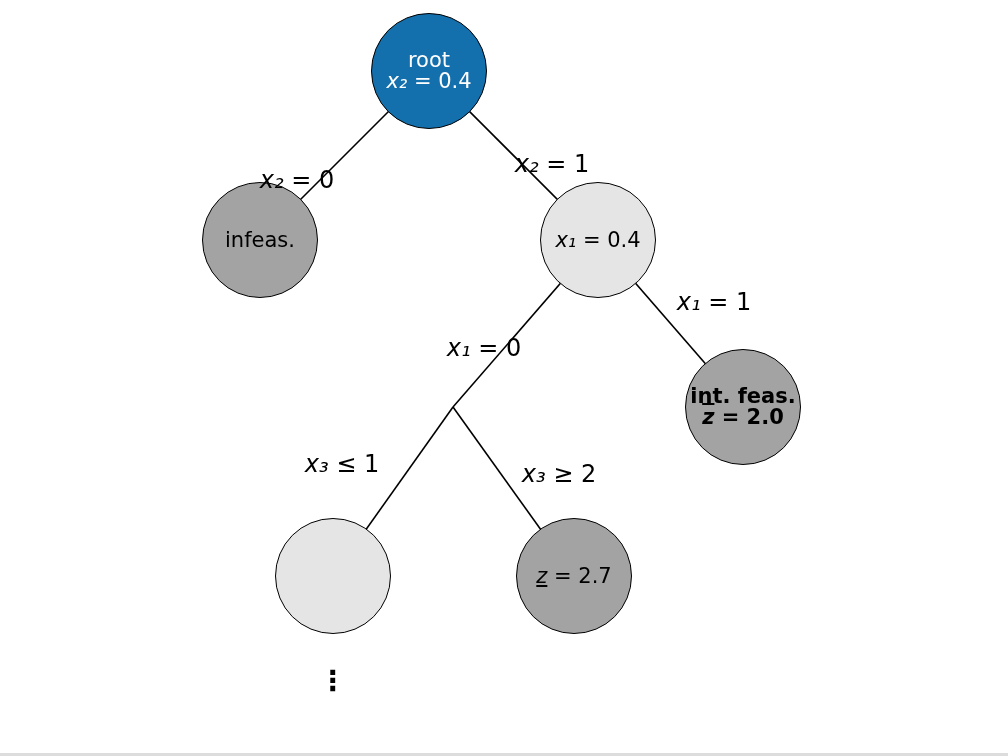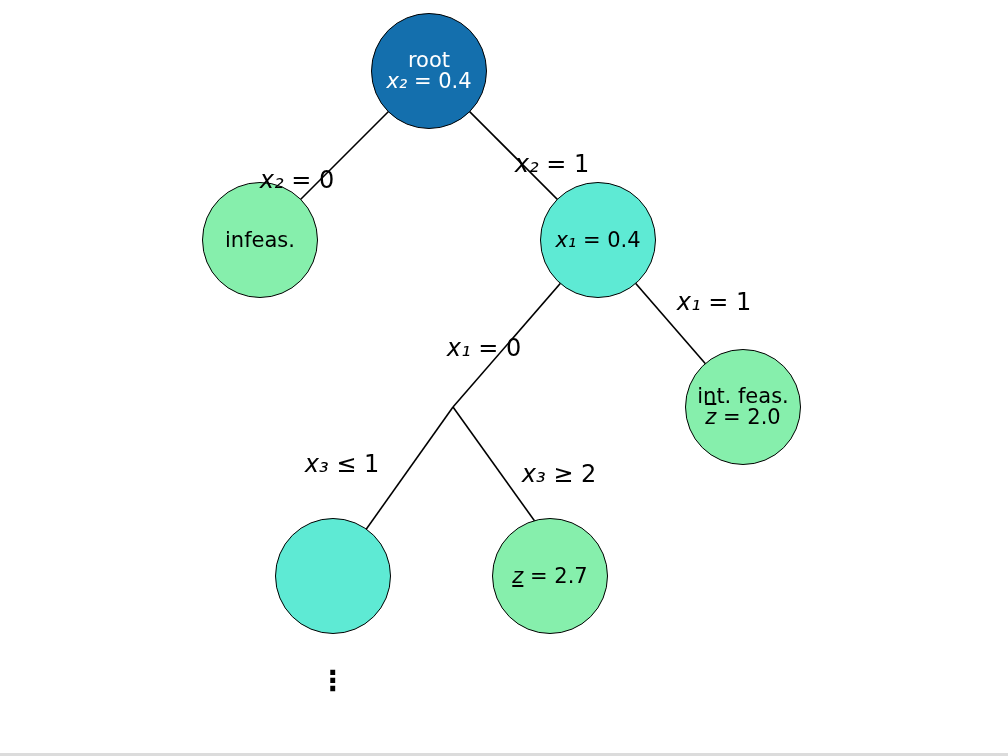--- a/index.html
+++ b/index.html
@@ -22,22 +22,22 @@
     display: flex;
     flex-direction: column;
     align-items: center;
     justify-content: center;
     font-size: 21px;
     line-height: 21px;
     text-align: center;
     white-space: nowrap;
   }
   .node.fill-root { background: #146fad; color: #ffffff; }
-  .node.fill-pruned { background: #86efac; color: #000; }
-  .node.fill-open { background: #5eead4; }
+  .node.fill-pruned { background: #a3a3a3; color: #000; }
+  .node.fill-open { background: #e5e5e5; }
   .edge-label {
     position: absolute;
     transform: translate(-50%, -50%);
     font-size: 24px;
     white-space: nowrap;
   }
   .var { font-style: italic; }
   .over { font-style: italic; text-decoration: overline; }
   .under { font-style: italic; text-decoration: underline; }
   .dots {
@@ -75,28 +75,28 @@
 
   <div class="node fill-pruned" style="left:202px; top:182px;">
     <div>infeas.</div>
   </div>
 
   <div class="node fill-open" style="left:540px; top:182px;">
     <div><span class="var">x₁</span><span> = 0.4</span></div>
   </div>
 
 
-  <div class="node fill-pruned" style="left:685px; top:349px;">
+  <div class="node fill-pruned" style="left:685px; top:349px;font-weight:bold;">
     <div>int. feas.</div>
     <div><span class="over">z</span><span> = 2.0</span></div>
   </div>
 
   <div class="node fill-open" style="left:275px; top:518px;"></div>
 
-  <div class="node fill-pruned" style="left:492px; top:518px;">
+  <div class="node fill-pruned" style="left:516px; top:518px;">
     <div><span class="under">z</span><span> = 2.7</span></div>
   </div>
 
   <div class="edge-label" style="left:297px; top:133px;margin-top:47px;"><span class="var">x₂</span><span> = 0</span></div>
 
   <div class="edge-label" style="left:552px; top:124px;margin-top:40px;"><span class="var">x₂</span><span> = 1</span></div>
 
   <div class="edge-label" style="left:484px; top:302px;margin-top:46px;"><span class="var">x₁</span><span> = 0</span></div>
 
   <div class="edge-label" style="left:714px; top:302px;"><span class="var">x₁</span><span> = 1</span></div>

